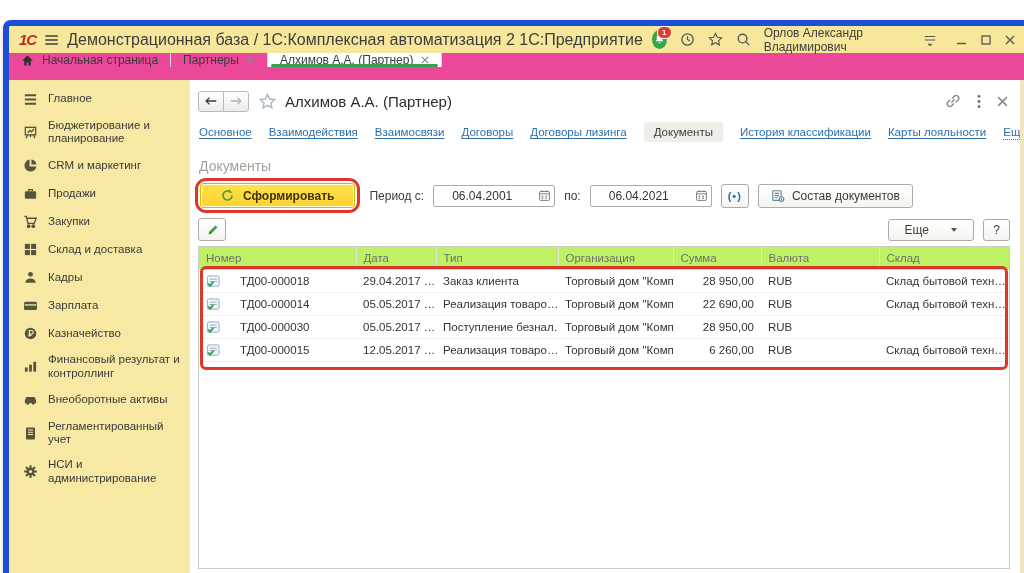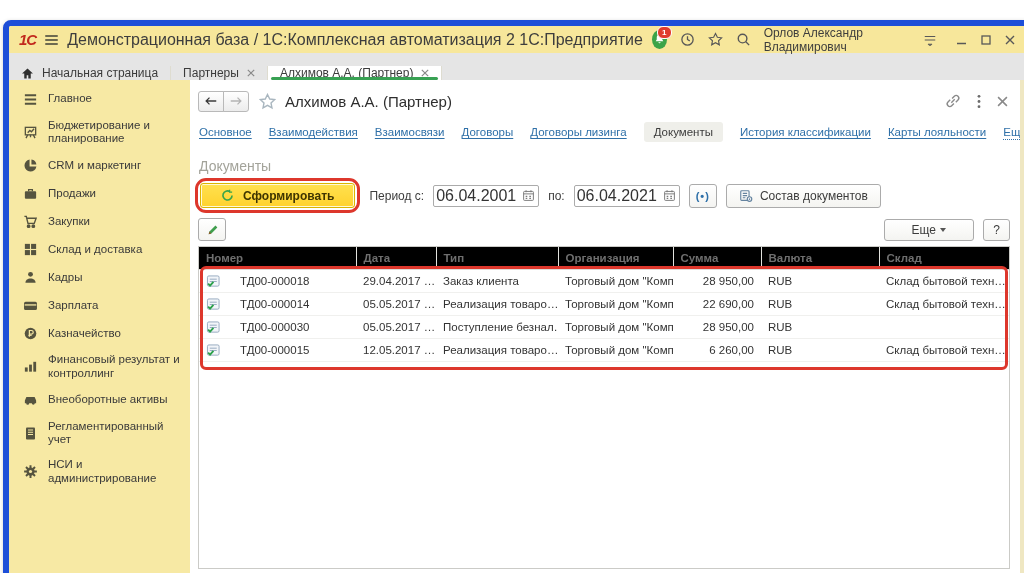--- a/index.html
+++ b/index.html
@@ -17,21 +17,21 @@
   .tb-right{margin-left:auto;display:flex;align-items:center;gap:13px}
   .bell-wrap{position:relative;width:19px;height:19px;border-radius:50%;background:#3ba448;
              display:flex;align-items:center;justify-content:center;cursor:pointer}
   .badge{position:absolute;top:-4px;right:-5px;min-width:11px;height:11px;border-radius:6px;
          background:#e03c2d;border:1px solid #fff;color:#fff;font-size:8px;font-weight:700;
          display:flex;align-items:center;justify-content:center;padding:0 1px}
   .tb-icon{display:flex;align-items:center;cursor:pointer}
   .user{font-size:12px;color:#3d3d3d;cursor:pointer}
   .winctl{display:flex;align-items:center;gap:14px;margin-left:6px}
   
-  .tabbar{height:27px;background:#e5e5e5;display:flex;align-items:flex-end}
+  .tabbar{height:27px;background:#ec4899;display:flex;align-items:flex-start}
   .tab{display:flex;align-items:center;gap:8px;padding:0 12px;font-size:12px;color:#3b3b3b;
        border-right:1px solid #dedcd0;position:relative;cursor:pointer;white-space:nowrap}
   .tab.active{background:#ffffff}
   .tab.active::after{content:"";position:absolute;left:3px;right:3px;bottom:0;height:3px;
                      background:#38a153;border-radius:2px}
   
   .bodyrow{display:flex;height:510px}
   .sidebar{width:181px;background:#f7e9a4;padding-top:5px;box-sizing:border-box;flex-shrink:0}
   .side-item{display:flex;align-items:center;gap:10px;padding:6px 4px 6px 13px;font-size:11.5px;
              color:#3a3a3a;line-height:1.15;cursor:pointer}
@@ -55,40 +55,40 @@
             text-decoration:underline;text-decoration-style:dotted;text-underline-offset:3px}
   .section-title{font-size:14px;color:#a3a39a;margin:8px 0 2px 9px}
   
   .toolbar{display:flex;align-items:center;margin:2px 10px 0 5px;gap:9px}
   .annot1{border:3px solid #dd372c;border-radius:11px;padding:2px;display:inline-flex}
   .gen-btn{display:flex;align-items:center;gap:9px;background:linear-gradient(#ffe14f,#ffd22e);
            border:1px solid #dbb500;border-radius:3px;box-shadow:inset 0 0 0 1px #fff9d6;
            padding:0 20px;height:25px;font-size:12px;font-weight:700;color:#3f3500;cursor:pointer}
   .lbl{font-size:12px;color:#3c3c3c;white-space:nowrap}
   .date-wrap{position:relative;display:flex}
-  .date-input{width:80px;height:20px;border:1px solid #ababab;border-radius:2px;font-size:16px;
-              padding:0 22px 0 2px;color:#333;font-family:inherit;outline:none}
+  .date-input{width:80px;height:20px;border:1px solid #ababab;border-radius:2px;font-size:12px;
+              padding:0 22px 0 18px;color:#333;font-family:inherit;outline:none}
   .cal-ic{position:absolute;right:4px;top:4px;pointer-events:auto;cursor:pointer;display:flex}
   .btn{border:1px solid #ababab;border-radius:3px;background:linear-gradient(#fff,#f4f4f1);
        display:flex;align-items:center;justify-content:center;cursor:pointer;color:#3c3c3c;font-size:12px}
   .picker-btn{height:24px;min-width:28px;color:#2d6fa8;font-weight:700;font-size:11px;letter-spacing:1px}
   .comp-btn{height:24px;gap:7px;padding:0 12px}
   
   .row2{display:flex;align-items:center;margin:5px 10px 0 8px}
   .pencil-btn{width:28px;height:23px}
   .spacer{flex:1}
-  .more-btn{height:22px;padding:0 27px;gap:4px}
+  .more-btn{height:22px;padding:0 16px;gap:22px}
   .caret-s{width:0;height:0;border-left:3.5px solid transparent;border-right:3.5px solid transparent;
            border-top:4px solid #555}
   .help-btn{width:27px;height:22px;margin-left:9px}
   
   .table-wrap{position:relative;margin:5px 10px 21px 8px;border:1px solid #cbcbc7;flex:1;
               overflow:hidden;background:#fff}
   table{width:100%;border-collapse:collapse;table-layout:fixed;font-size:11.5px}
-  thead th{background:#000000;color:#6f6f6f;font-weight:700;text-align:left;padding:4px 7px;
+  thead th{background:#bef264;color:#6f6f6f;font-weight:400;text-align:left;padding:4px 7px;
            border-right:1px solid #e2e2de;border-bottom:1px solid #dddcd8;white-space:nowrap;
            overflow:hidden;height:14px}
   thead th:last-child{border-right:none}
   tbody td{padding:3px 7px;border-bottom:1px solid #f0f0ee;color:#333;white-space:nowrap;
            overflow:hidden;height:16px;cursor:default}
   td.sum,th.sum{text-align:right}
   .numcell{display:flex;align-items:center;gap:19px}
   .annot2{position:absolute;left:1px;right:1px;top:19px;height:98px;border:3px solid #dd372c;
           border-radius:6px;pointer-events:none;z-index:4}
 </style>

